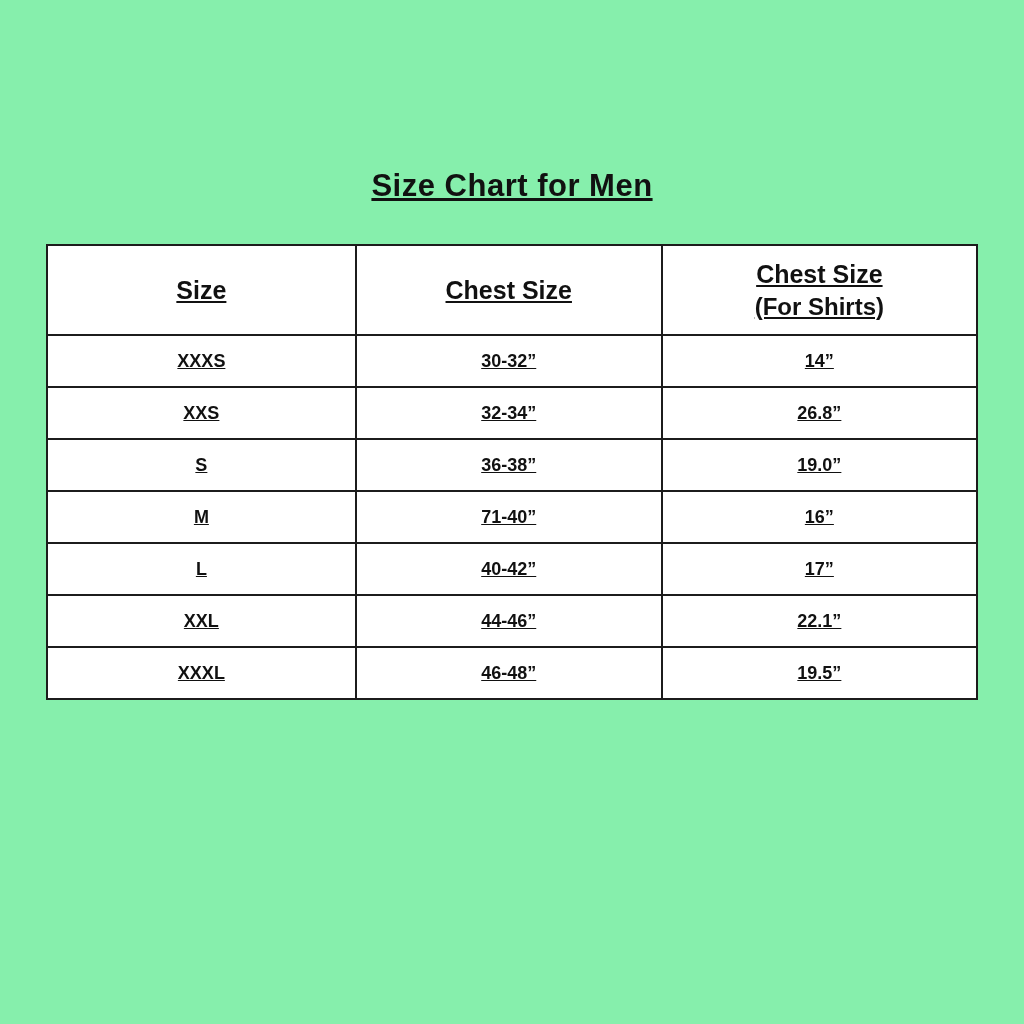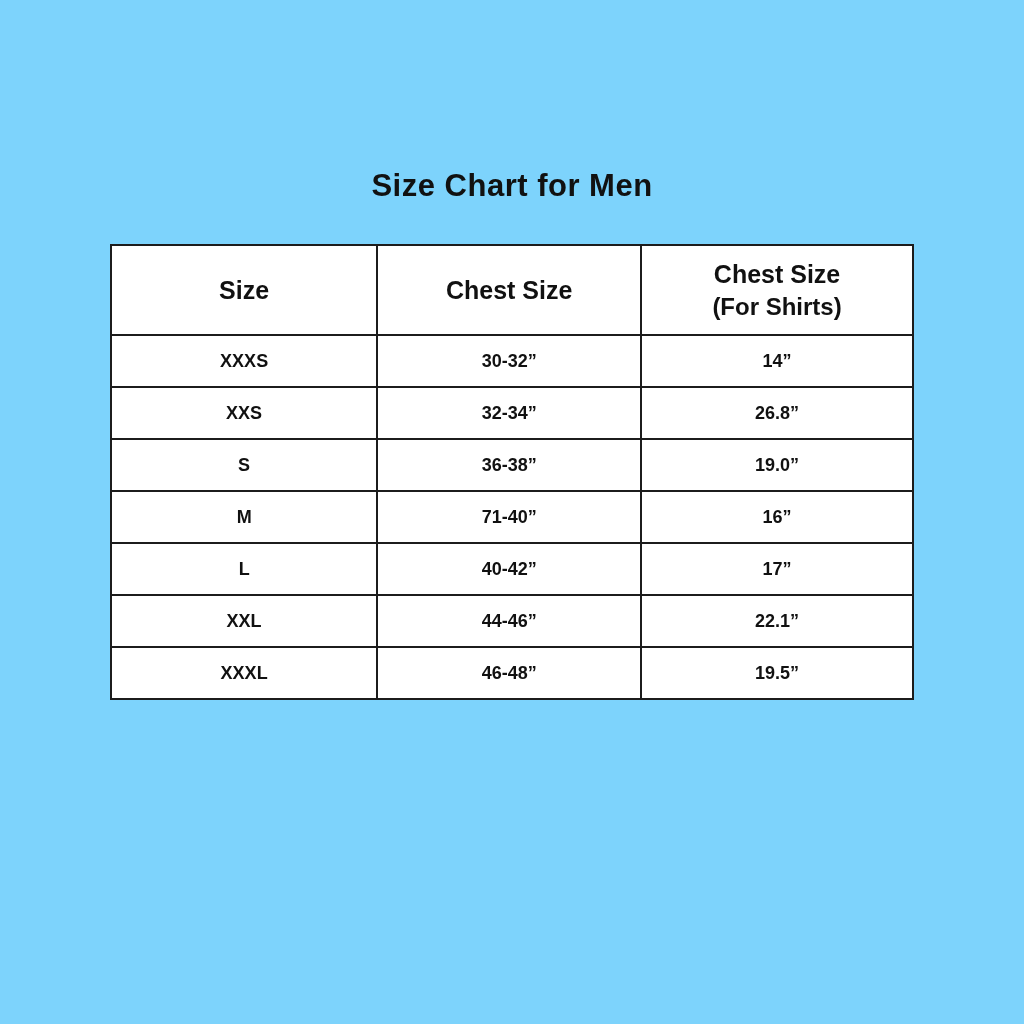--- a/index.html
+++ b/index.html
@@ -5,35 +5,36 @@
   html, body {
     margin: 0;
     padding: 0;
     background: #ffffff;
     font-family: "Liberation Sans", sans-serif;
     color: #111111;
   }
   .page {
     width: 1024px;
     height: 1024px;
-    background: #7dd3fc;
+    background: #86efac;
     box-sizing: border-box;
     padding-top: 168px;
+    text-decoration: underline;
   }
   .chart-title {
     text-align: center;
     font-size: 31px;
     font-weight: bold;
     letter-spacing: 0.5px;
     margin: 0 0 40px 0;
     color: #111111;
   }
   table.size-table {
     border-collapse: collapse;
-    width: 804px;
+    width: 932px;
     margin: 0 auto;
     table-layout: fixed;
   }
   table.size-table th,
   table.size-table td {
     border: 2px solid #1c1c1c;
     text-align: center;
     vertical-align: middle;
     font-weight: bold;
     background: #ffffff;

